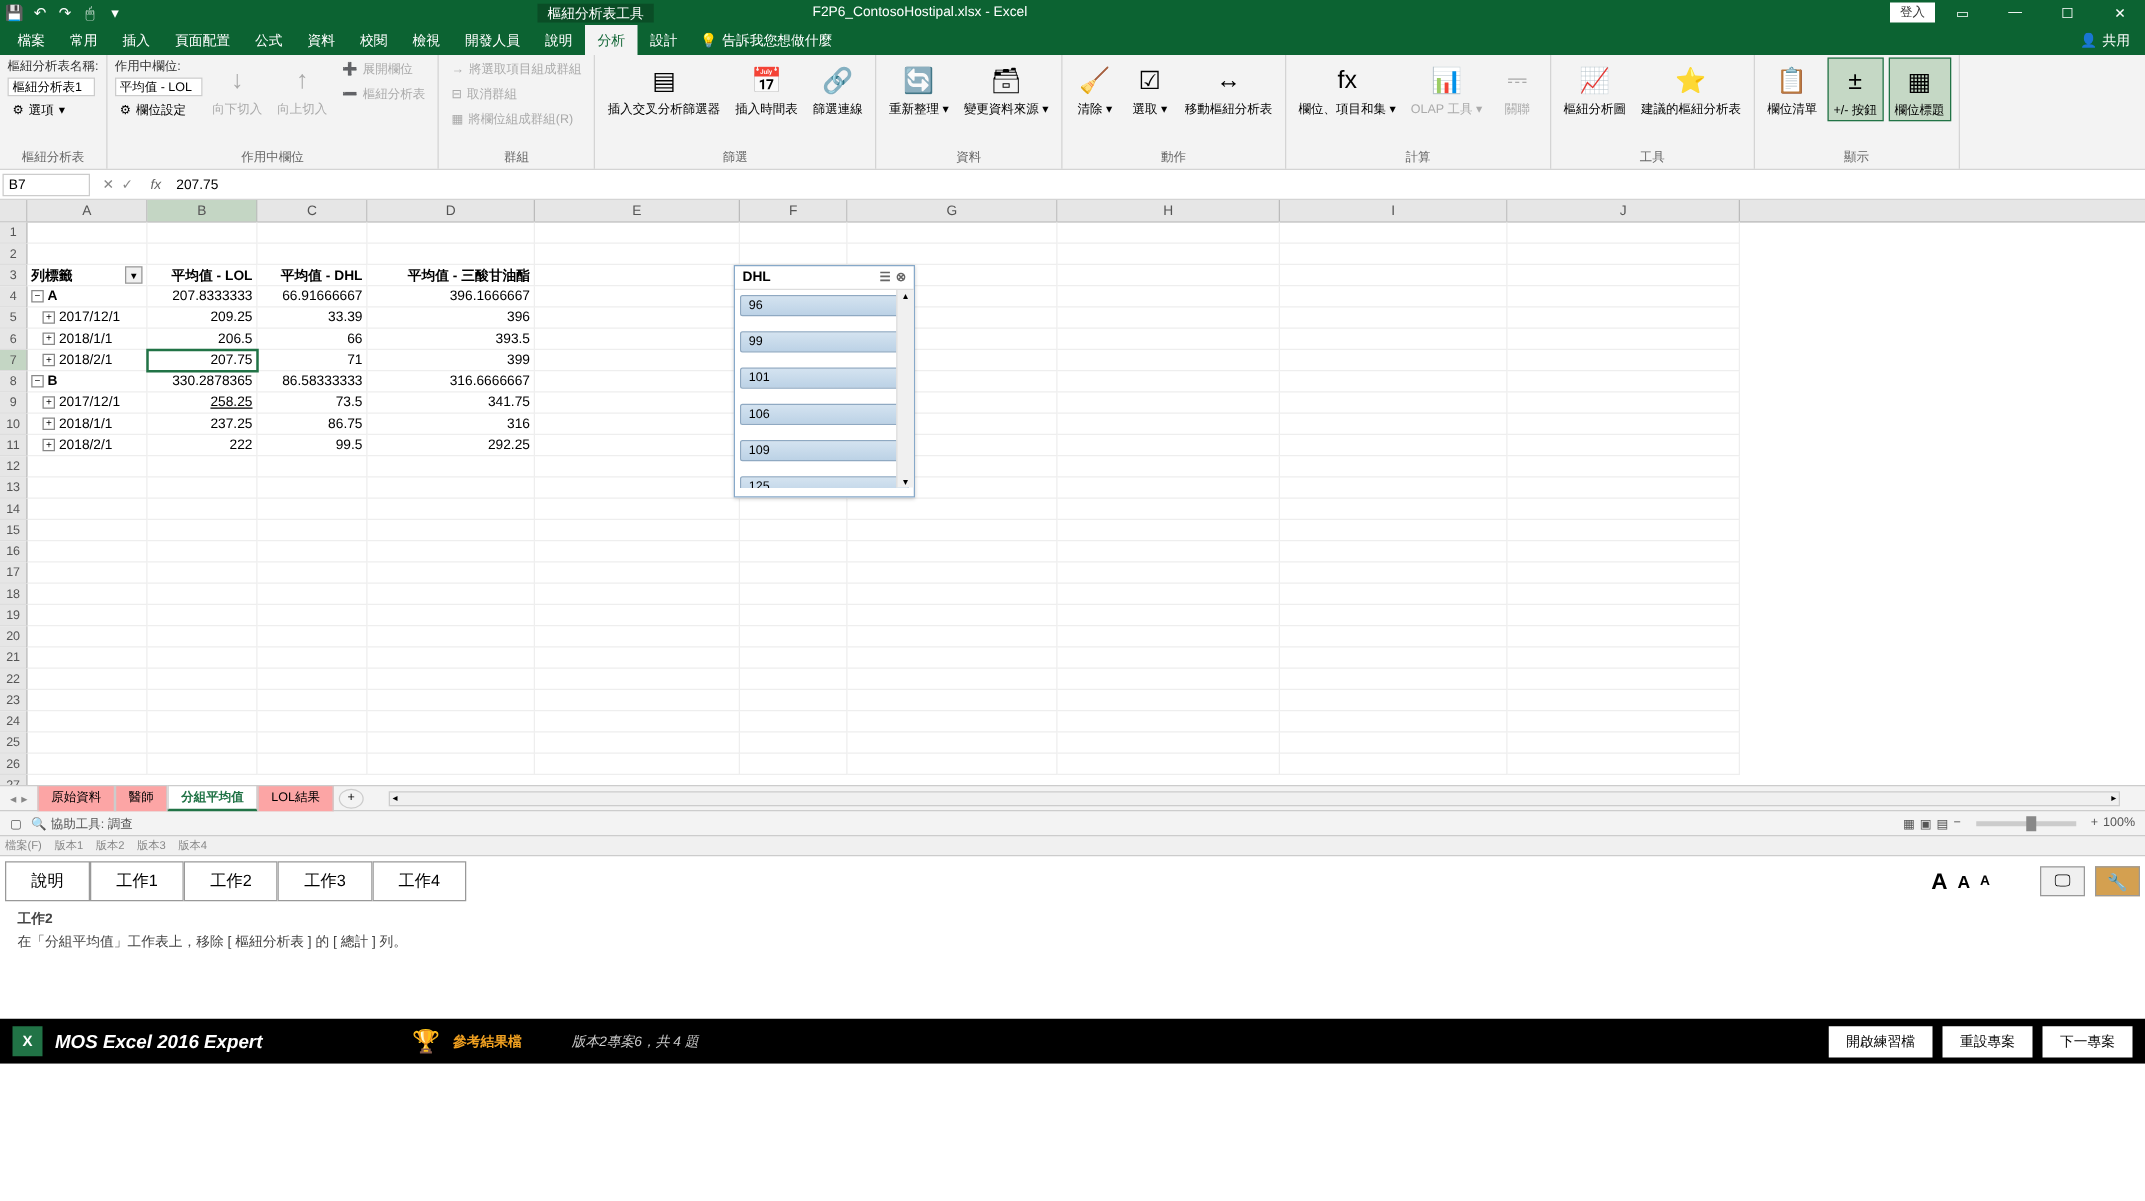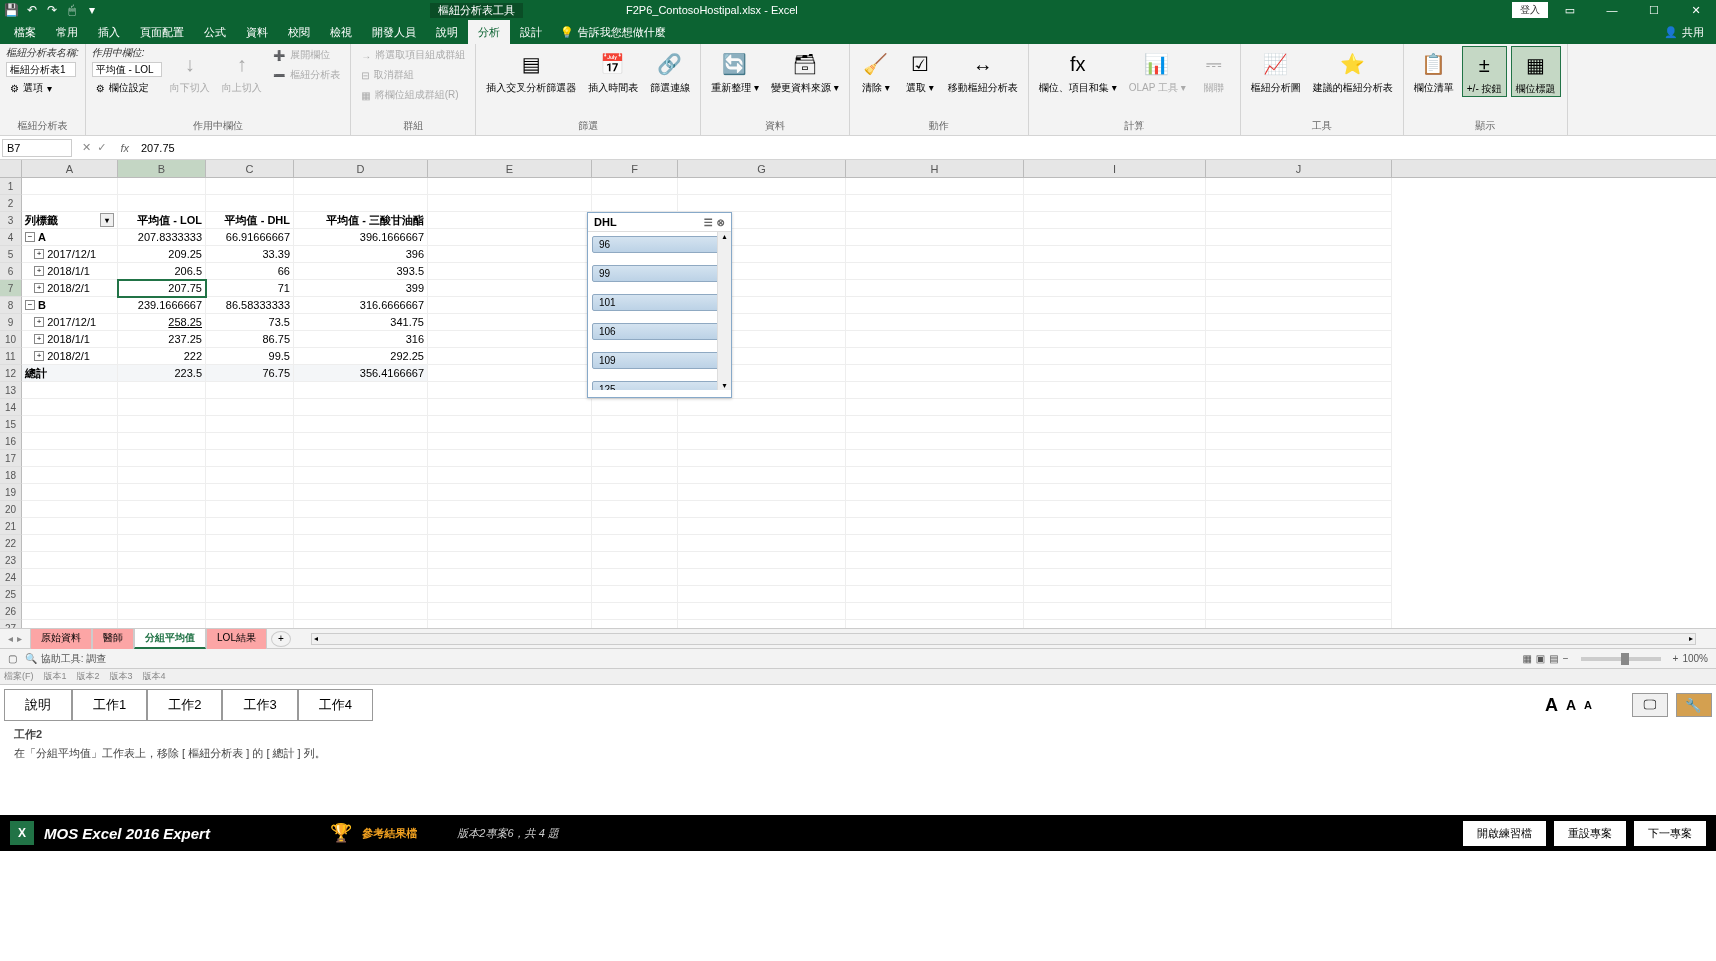--- a/index.html
+++ b/index.html
@@ -23,21 +23,21 @@
     .ribbon { background: #f3f3f3; height: 92px; display: flex; border-bottom: 1px solid #d4d4d4; }
     .ribbon-group { border-right: 1px solid #d4d4d4; padding: 2px 6px; display: flex; flex-direction: column; justify-content: space-between; }
     .ribbon-group-label { text-align: center; font-size: 10px; color: #666; padding-top: 2px; }
     .ribbon-content { display: flex; gap: 4px; align-items: flex-start; flex: 1; }
     .ribbon-btn-large { display: flex; flex-direction: column; align-items: center; justify-content: center; padding: 2px 4px; cursor: pointer; min-width: 38px; }
     .ribbon-btn-large .icon { width: 32px; height: 32px; display: flex; align-items: center; justify-content: center; font-size: 20px; }
     .ribbon-btn-large .label { font-size: 10px; text-align: center; line-height: 1.1; margin-top: 2px; }
     .ribbon-btn-small { display: flex; align-items: center; gap: 4px; padding: 1px 4px; cursor: pointer; font-size: 10px; height: 18px; }
     .ribbon-col { display: flex; flex-direction: column; gap: 2px; }
     .ribbon-input { border: 1px solid #ccc; background: #fff; padding: 1px 3px; font-size: 10px; width: 70px; }
-    .ribbon-label { font-size: 10px; color: #333; font-style: italic; }
+    .ribbon-label { font-size: 10px; color: #333; }
     .disabled { color: #aaa; }
     
     .formula-bar { height: 24px; display: flex; align-items: center; border-bottom: 1px solid #d4d4d4; background: #fff; }
     .name-box { width: 70px; border: 1px solid #ccc; padding: 2px 4px; margin: 2px; font-size: 11px; }
     .fx-buttons { display: flex; gap: 6px; padding: 0 8px; color: #888; }
     .fx-label { font-style: italic; color: #666; padding: 0 6px; }
     .formula-input { flex: 1; padding: 2px 6px; font-size: 11px; border: none; }
     
     .grid-area { position: relative; height: 468px; overflow: hidden; }
     .col-headers { display: flex; height: 18px; background: #e6e6e6; border-bottom: 1px solid #bbb; }
@@ -105,21 +105,21 @@
 
 <div class="titlebar">
   <div class="titlebar-left">
     <span class="titlebar-icon">💾</span>
     <span class="titlebar-icon">↶</span>
     <span class="titlebar-icon">↷</span>
     <span class="titlebar-icon">🖱</span>
     <span class="titlebar-icon">▾</span>
   </div>
   <div class="titlebar-tool">樞紐分析表工具</div>
-  <div style="position:absolute; left:626px;">F2P6_ContosoHostipal.xlsx - Excel</div>
+  <div style="position:absolute; left:650px;">F2P6_ContosoHostipal.xlsx - Excel</div>
   <div class="titlebar-right">
     <div class="login-btn">登入</div>
     <div class="titlebar-btn">▭</div>
     <div class="titlebar-btn">—</div>
     <div class="titlebar-btn">☐</div>
     <div class="titlebar-btn">✕</div>
   </div>
 </div>
 
 <div class="ribbon-tabs">
@@ -453,21 +453,21 @@
           <div class="cell" style="width: 168px;"></div>
           <div class="cell" style="width: 178px;"></div>
           <div class="cell" style="width: 182px;"></div>
           <div class="cell" style="width: 186px;"></div>
         </div>
         <div class="cell-row">
           <div class="cell" style="width: 96px;">
             <span class="expand-btn">−</span>
             <b>B</b>
           </div>
-          <div class="cell right" style="width: 88px;">239.1666667</div>
+          <div class="cell right" style="width: 88px;">330.2878365</div>
           <div class="cell right" style="width: 88px;">86.58333333</div>
           <div class="cell right" style="width: 134px;">316.6666667</div>
           <div class="cell" style="width: 164px;"></div>
           <div class="cell" style="width: 86px;"></div>
           <div class="cell" style="width: 168px;"></div>
           <div class="cell" style="width: 178px;"></div>
           <div class="cell" style="width: 182px;"></div>
           <div class="cell" style="width: 186px;"></div>
         </div>
         <div class="cell-row">
@@ -492,34 +492,20 @@
           <div class="cell" style="width: 168px;"></div>
           <div class="cell" style="width: 178px;"></div>
           <div class="cell" style="width: 182px;"></div>
           <div class="cell" style="width: 186px;"></div>
         </div>
         <div class="cell-row">
           <div class="cell" style="width: 96px;">&nbsp;&nbsp;&nbsp;<span class="expand-btn">+</span>2018/2/1</div>
           <div class="cell right" style="width: 88px;">222</div>
           <div class="cell right" style="width: 88px;">99.5</div>
           <div class="cell right" style="width: 134px;">292.25</div>
-          <div class="cell" style="width: 164px;"></div>
-          <div class="cell" style="width: 86px;"></div>
-          <div class="cell" style="width: 168px;"></div>
-          <div class="cell" style="width: 178px;"></div>
-          <div class="cell" style="width: 182px;"></div>
-          <div class="cell" style="width: 186px;"></div>
-        </div>
-        <div class="cell-row">
-          <div class="cell pivot-highlight-row" style="width: 96px;">
-            <b>總計</b>
-          </div>
-          <div class="cell right pivot-highlight-row" style="width: 88px;">223.5</div>
-          <div class="cell right pivot-highlight-row" style="width: 88px;">76.75</div>
-          <div class="cell right pivot-highlight-row" style="width: 134px;">356.4166667</div>
           <div class="cell" style="width: 164px;"></div>
           <div class="cell" style="width: 86px;"></div>
           <div class="cell" style="width: 168px;"></div>
           <div class="cell" style="width: 178px;"></div>
           <div class="cell" style="width: 182px;"></div>
           <div class="cell" style="width: 186px;"></div>
         </div>
         <div class="cell-row">
           <div class="cell" style="width: 96px;"></div>
           <div class="cell" style="width: 88px;"></div>

